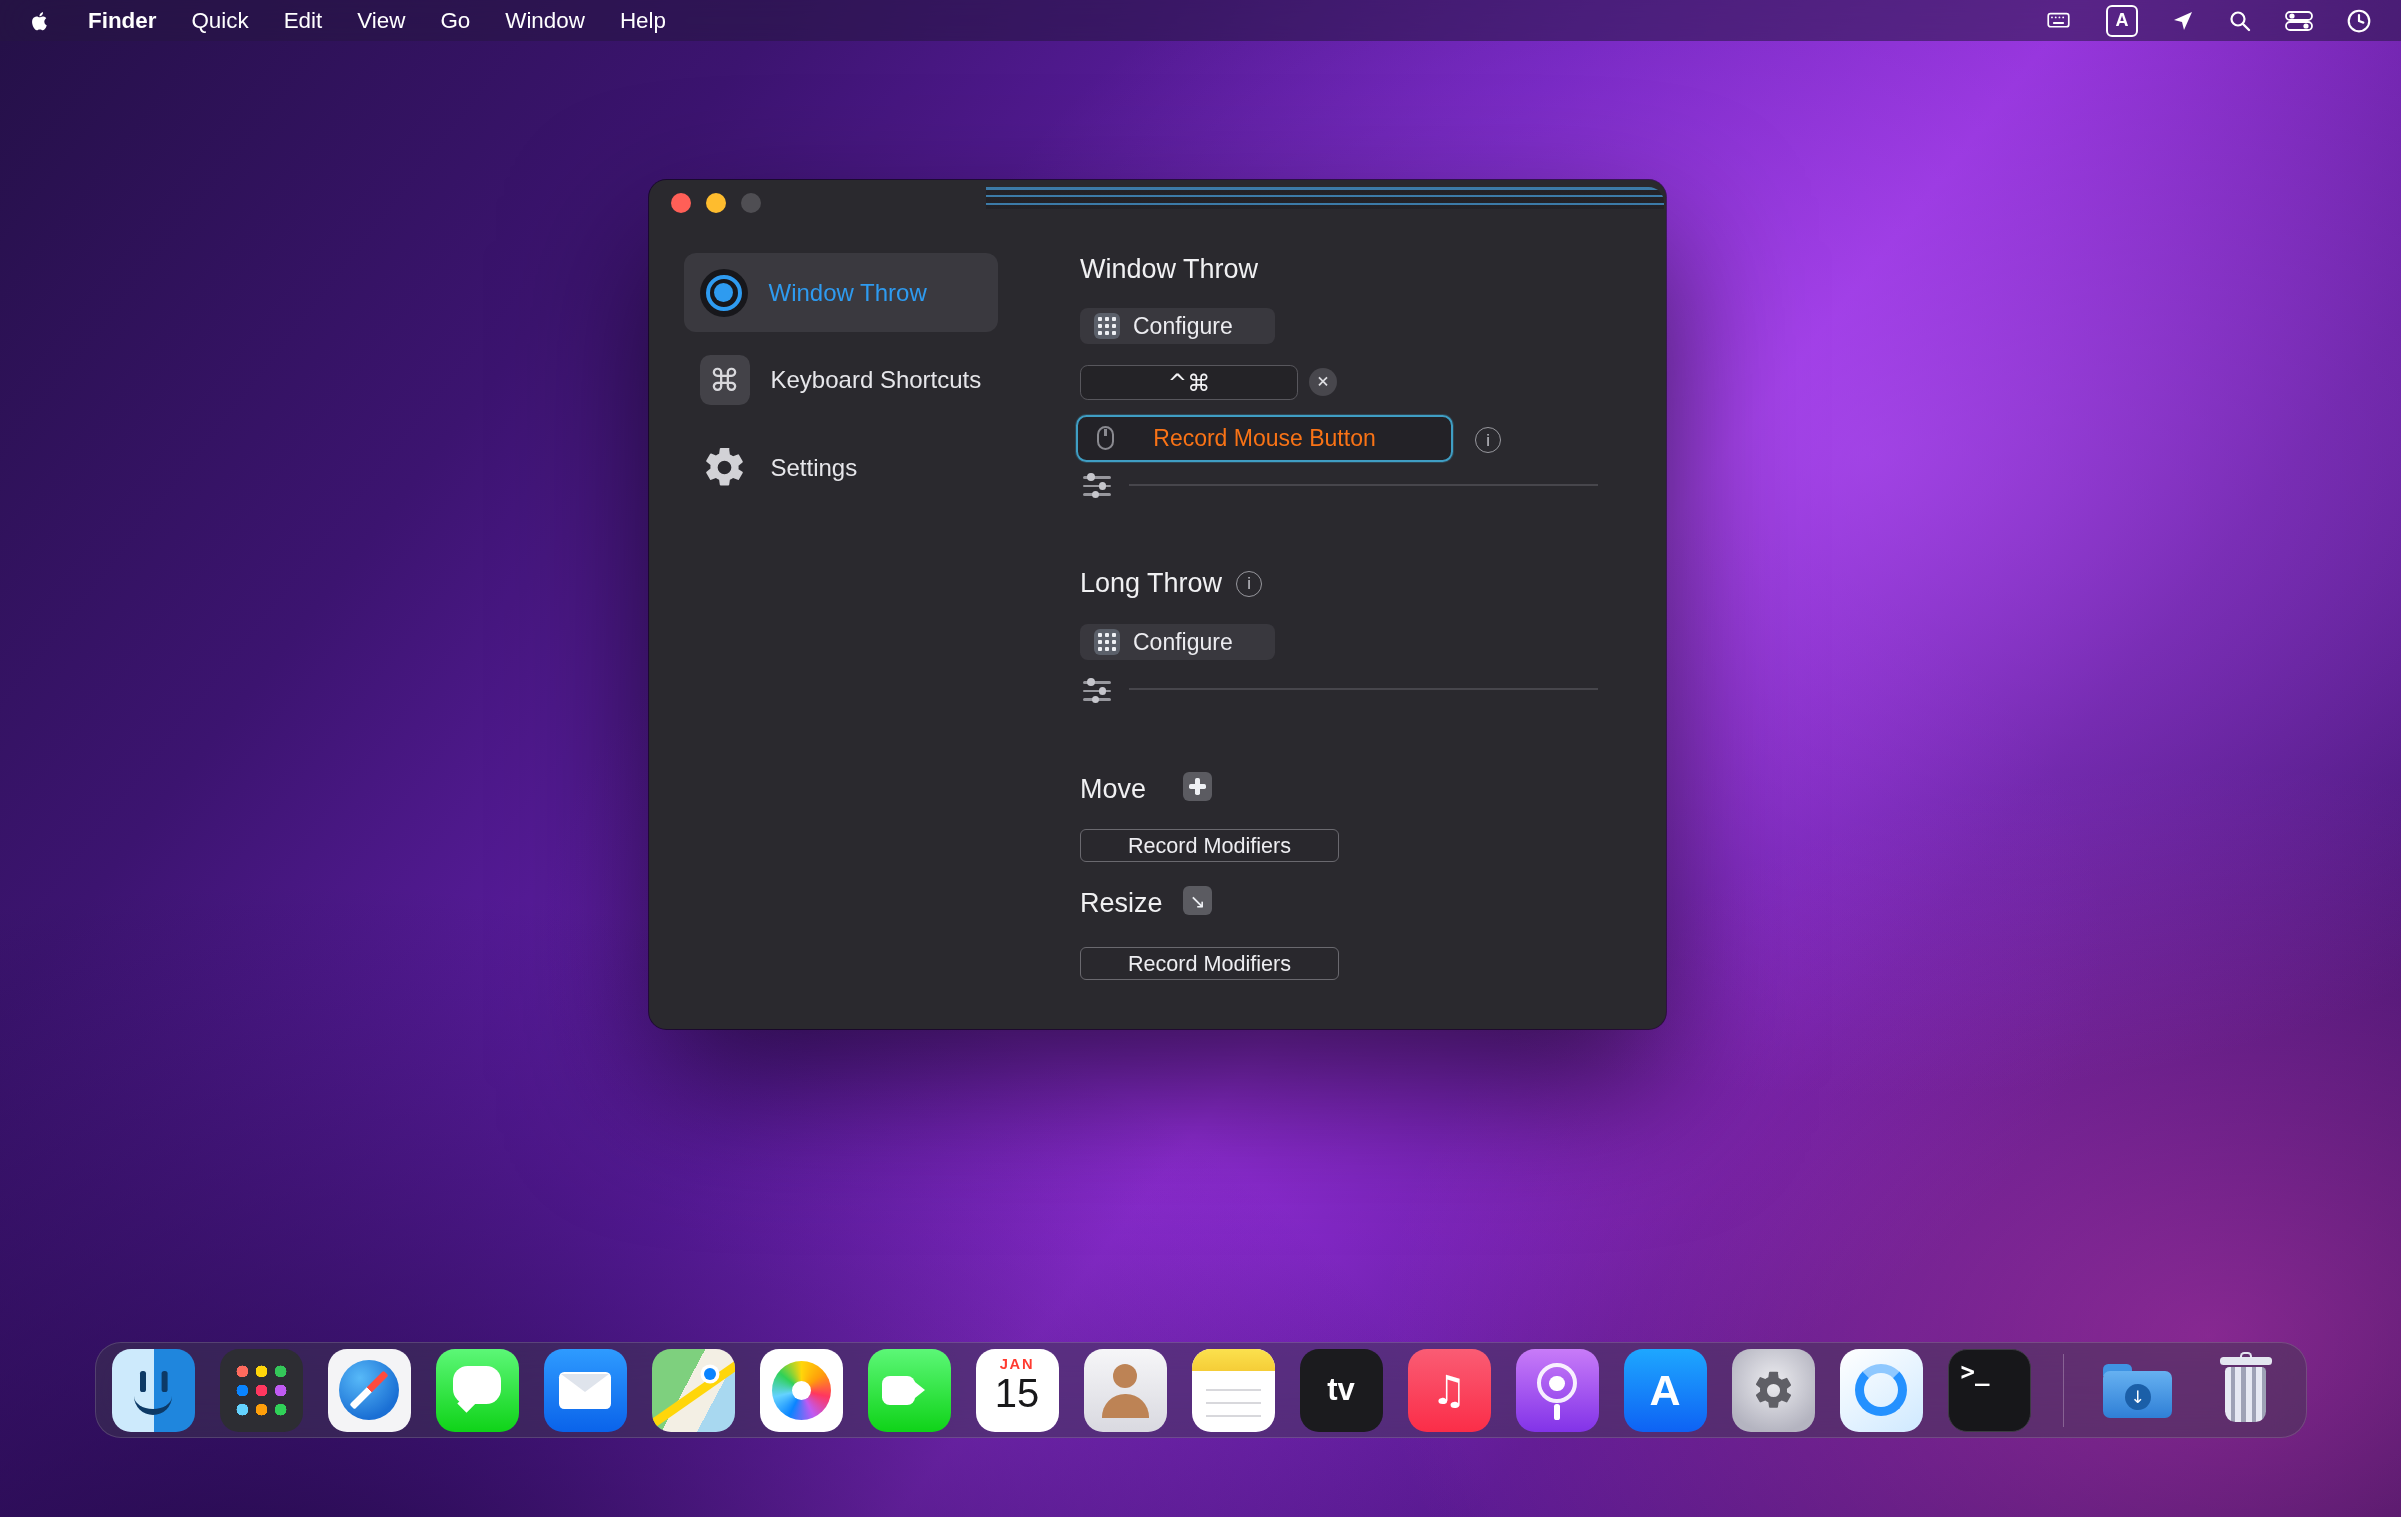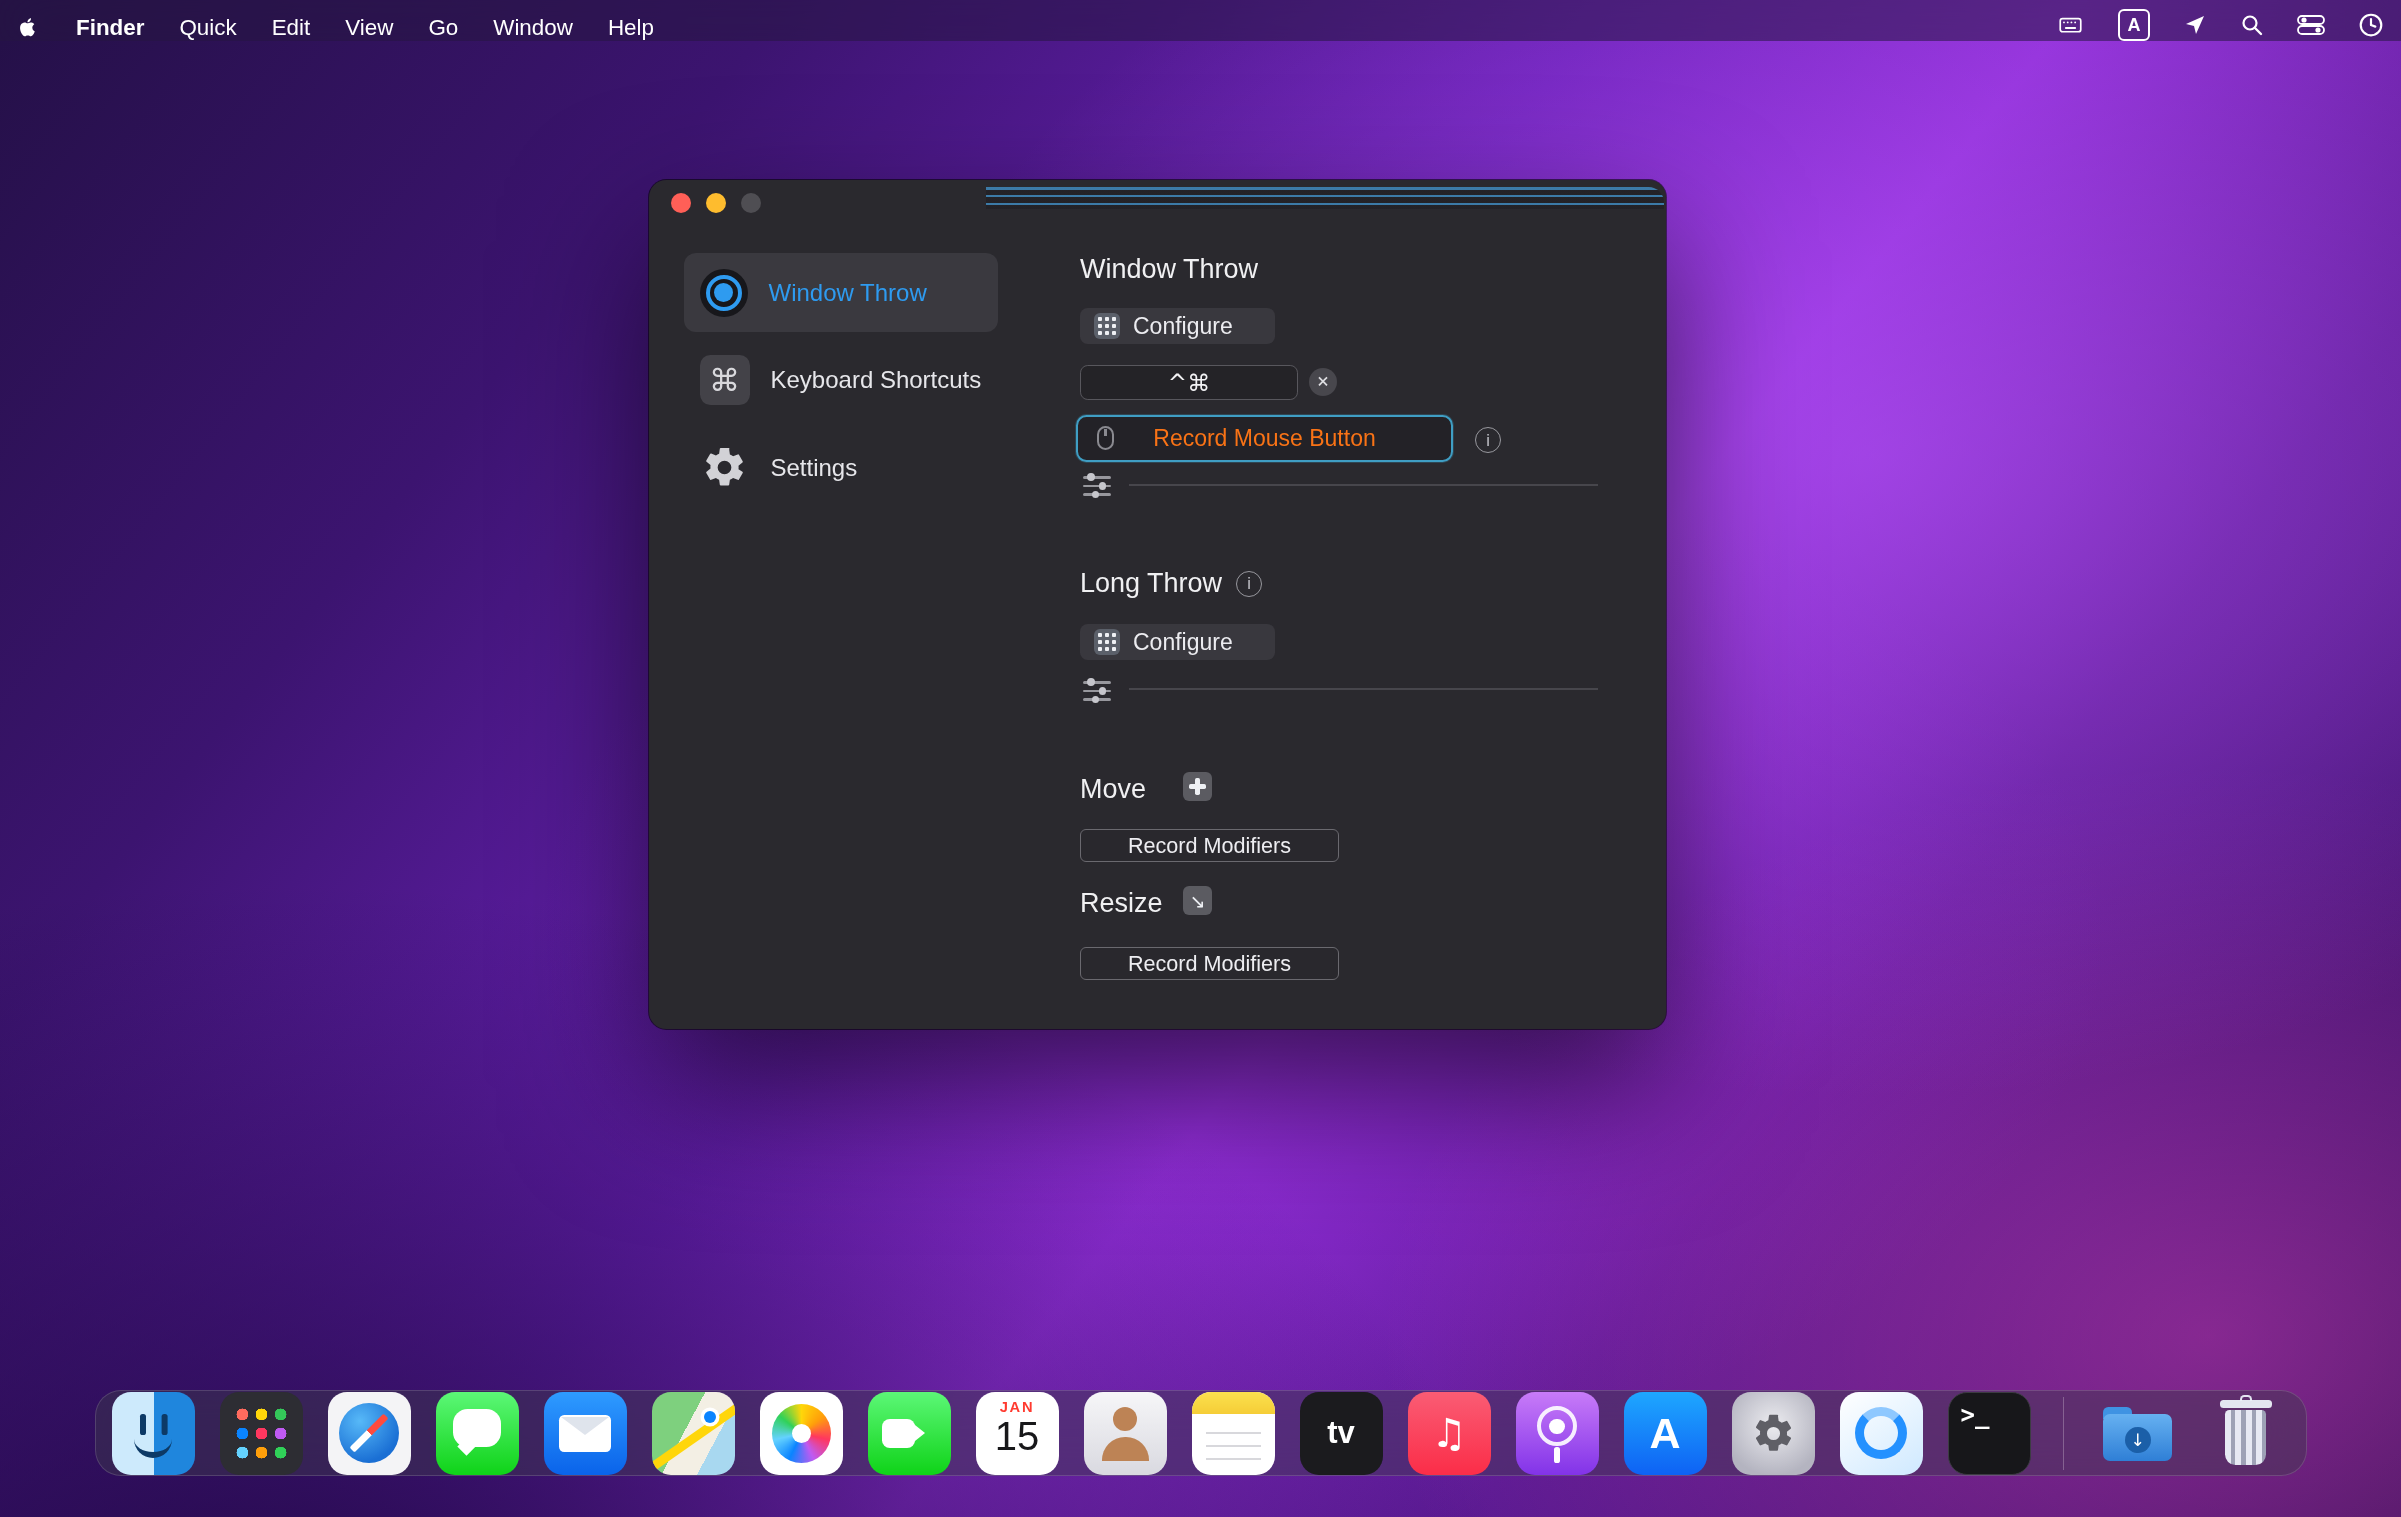--- a/index.html
+++ b/index.html
@@ -10,22 +10,22 @@
   
   .wallpaper{position:absolute;inset:0;
     background:
       radial-gradient(1554px 1036px at 78% 30%, rgba(187,88,255,.55), transparent 62%),
       radial-gradient(1899px 1208px at 12% 110%, rgba(24,6,56,.9), transparent 65%),
       radial-gradient(1381px 950px at 92% 88%, rgba(255,77,210,.38), transparent 60%),
       radial-gradient(1208px 777px at 55% 62%, rgba(150,40,220,.45), transparent 65%),
       linear-gradient(128deg,#241047 0%,#3c1470 22%,#6b21b8 45%,#8f2fd6 58%,#5a1a92 74%,#2c0d52 100%);
   }
   
-  .menubar{position:absolute;top:0;left:0;right:0;height:41px;display:flex;align-items:flex-end;
-    padding:0 17px;background:rgba(38,22,66,.55);backdrop-filter:blur(26px);color:#fff;font-size:22.4px;z-index:50}
+  .menubar{position:absolute;top:0;left:0;right:0;height:41px;display:flex;align-items:center;
+    padding:0 29px;background:rgba(38,22,66,.55);backdrop-filter:blur(26px);color:#fff;font-size:22.4px;z-index:50}
   .menubar .apple{width:26px;height:29px;margin-right:33px;display:flex;align-items:center}
   .menu-item{margin-right:35px;white-space:nowrap}
   .menu-item.app{font-weight:700}
   .status{margin-left:auto;display:flex;align-items:center;gap:33px}
   .status .sicon{height:28px;display:flex;align-items:center;color:#fff}
   .input-box{width:28px;height:28px;border:2.2px solid #fff;border-radius:6px;display:flex;align-items:center;justify-content:center;font-size:18px;font-weight:700}
   
   .window{position:absolute;left:649px;top:180px;width:1017px;height:849px;background:#2a292e;border-radius:17.3px;
     box-shadow:0 60px 138px rgba(0,0,0,.6),0 0 0 0.9px rgba(0,0,0,.55);z-index:20}
   .traffic{position:absolute;top:13px;left:22.4px;display:flex;gap:14.7px;z-index:5}
@@ -72,21 +72,21 @@
   .divider{position:absolute;left:480px;width:469px;height:1.7px;background:#47464c}
   .rec-mod{position:absolute;left:431px;width:259px;height:33px;background:#29282d;border:0.9px solid #6a696f;border-radius:6px;
     color:#ededf1;font-size:21.6px;display:flex;align-items:center;justify-content:center;box-sizing:border-box;padding:0}
   .mini-tile{position:absolute;width:29px;height:29px;border-radius:6px;background:#5b5b61;display:flex;align-items:center;justify-content:center}
   .plus-ic{position:relative;width:17.3px;height:17.3px}
   .plus-ic::before,.plus-ic::after{content:"";position:absolute;background:#eef0f4;border-radius:1.7px}
   .plus-ic::before{left:0;top:6.5px;width:17.3px;height:4.3px}
   .plus-ic::after{left:6.5px;top:0;width:4.3px;height:17.3px}
   .arrow-glyph{color:#eef0f4;font-size:19px;font-family:"DejaVu Sans",sans-serif}
   
-  .dock{position:absolute;left:95px;top:1390px;width:2212px;height:86px;background:rgba(62,60,76,.45);
+  .dock{position:absolute;left:95px;top:1342px;width:2212px;height:96px;background:rgba(62,60,76,.45);
     border:0.9px solid rgba(255,255,255,.14);border-radius:26px;backdrop-filter:blur(35px);
     display:flex;align-items:center;padding:0 15.5px;gap:25px;box-sizing:border-box;z-index:40}
   .dock-divider{width:1.7px;height:73px;background:rgba(255,255,255,.25);margin:0 7px;flex:0 0 auto}
   .di{width:83px;height:83px;border-radius:19px;position:relative;flex:0 0 auto;overflow:hidden}
   .di.nobg{overflow:visible;border-radius:0}
   
   .di-finder{background:linear-gradient(90deg,#cdeafc 0 50%,#1f86dd 50% 100%)}
   .di-finder::before{content:"";position:absolute;top:22.4px;left:28px;width:6px;height:21px;background:#0d3a66;border-radius:2.6px;box-shadow:21.6px 0 0 #0d3a66}
   .di-finder::after{content:"";position:absolute;left:22.4px;top:38px;width:38px;height:22.4px;border-bottom:6px solid #0d3a66;border-radius:0 0 21px 21px}
   

